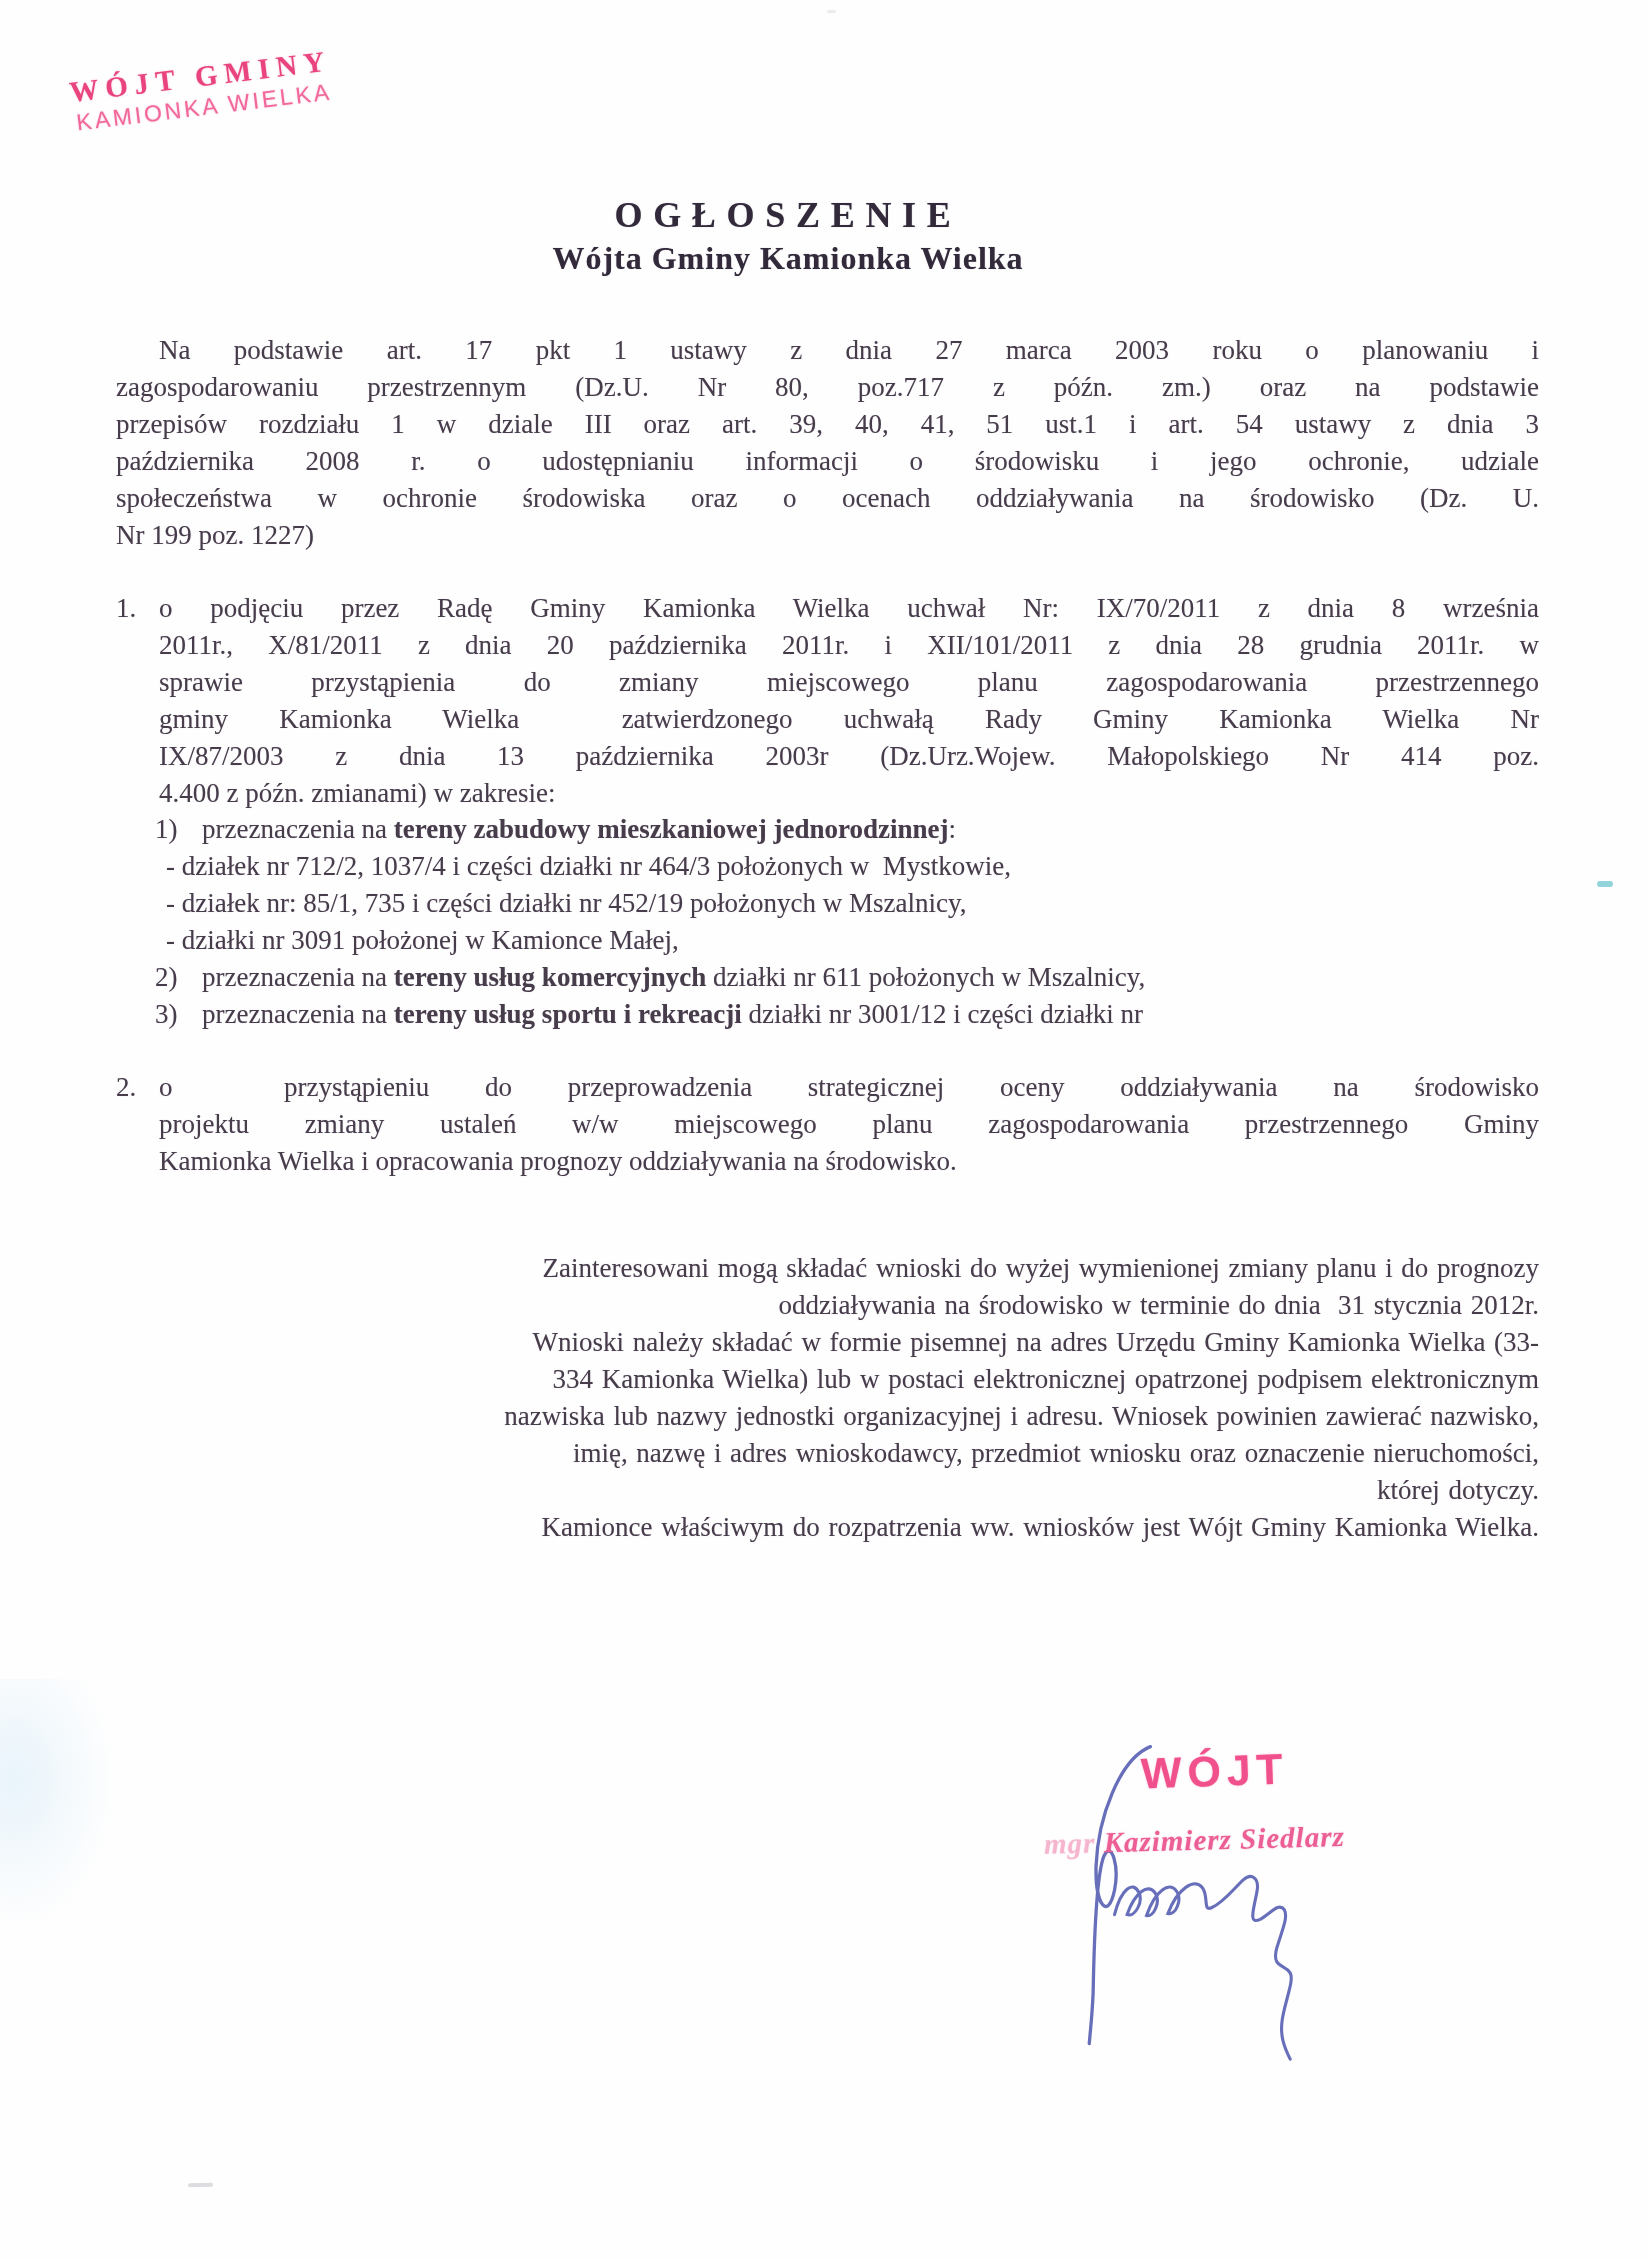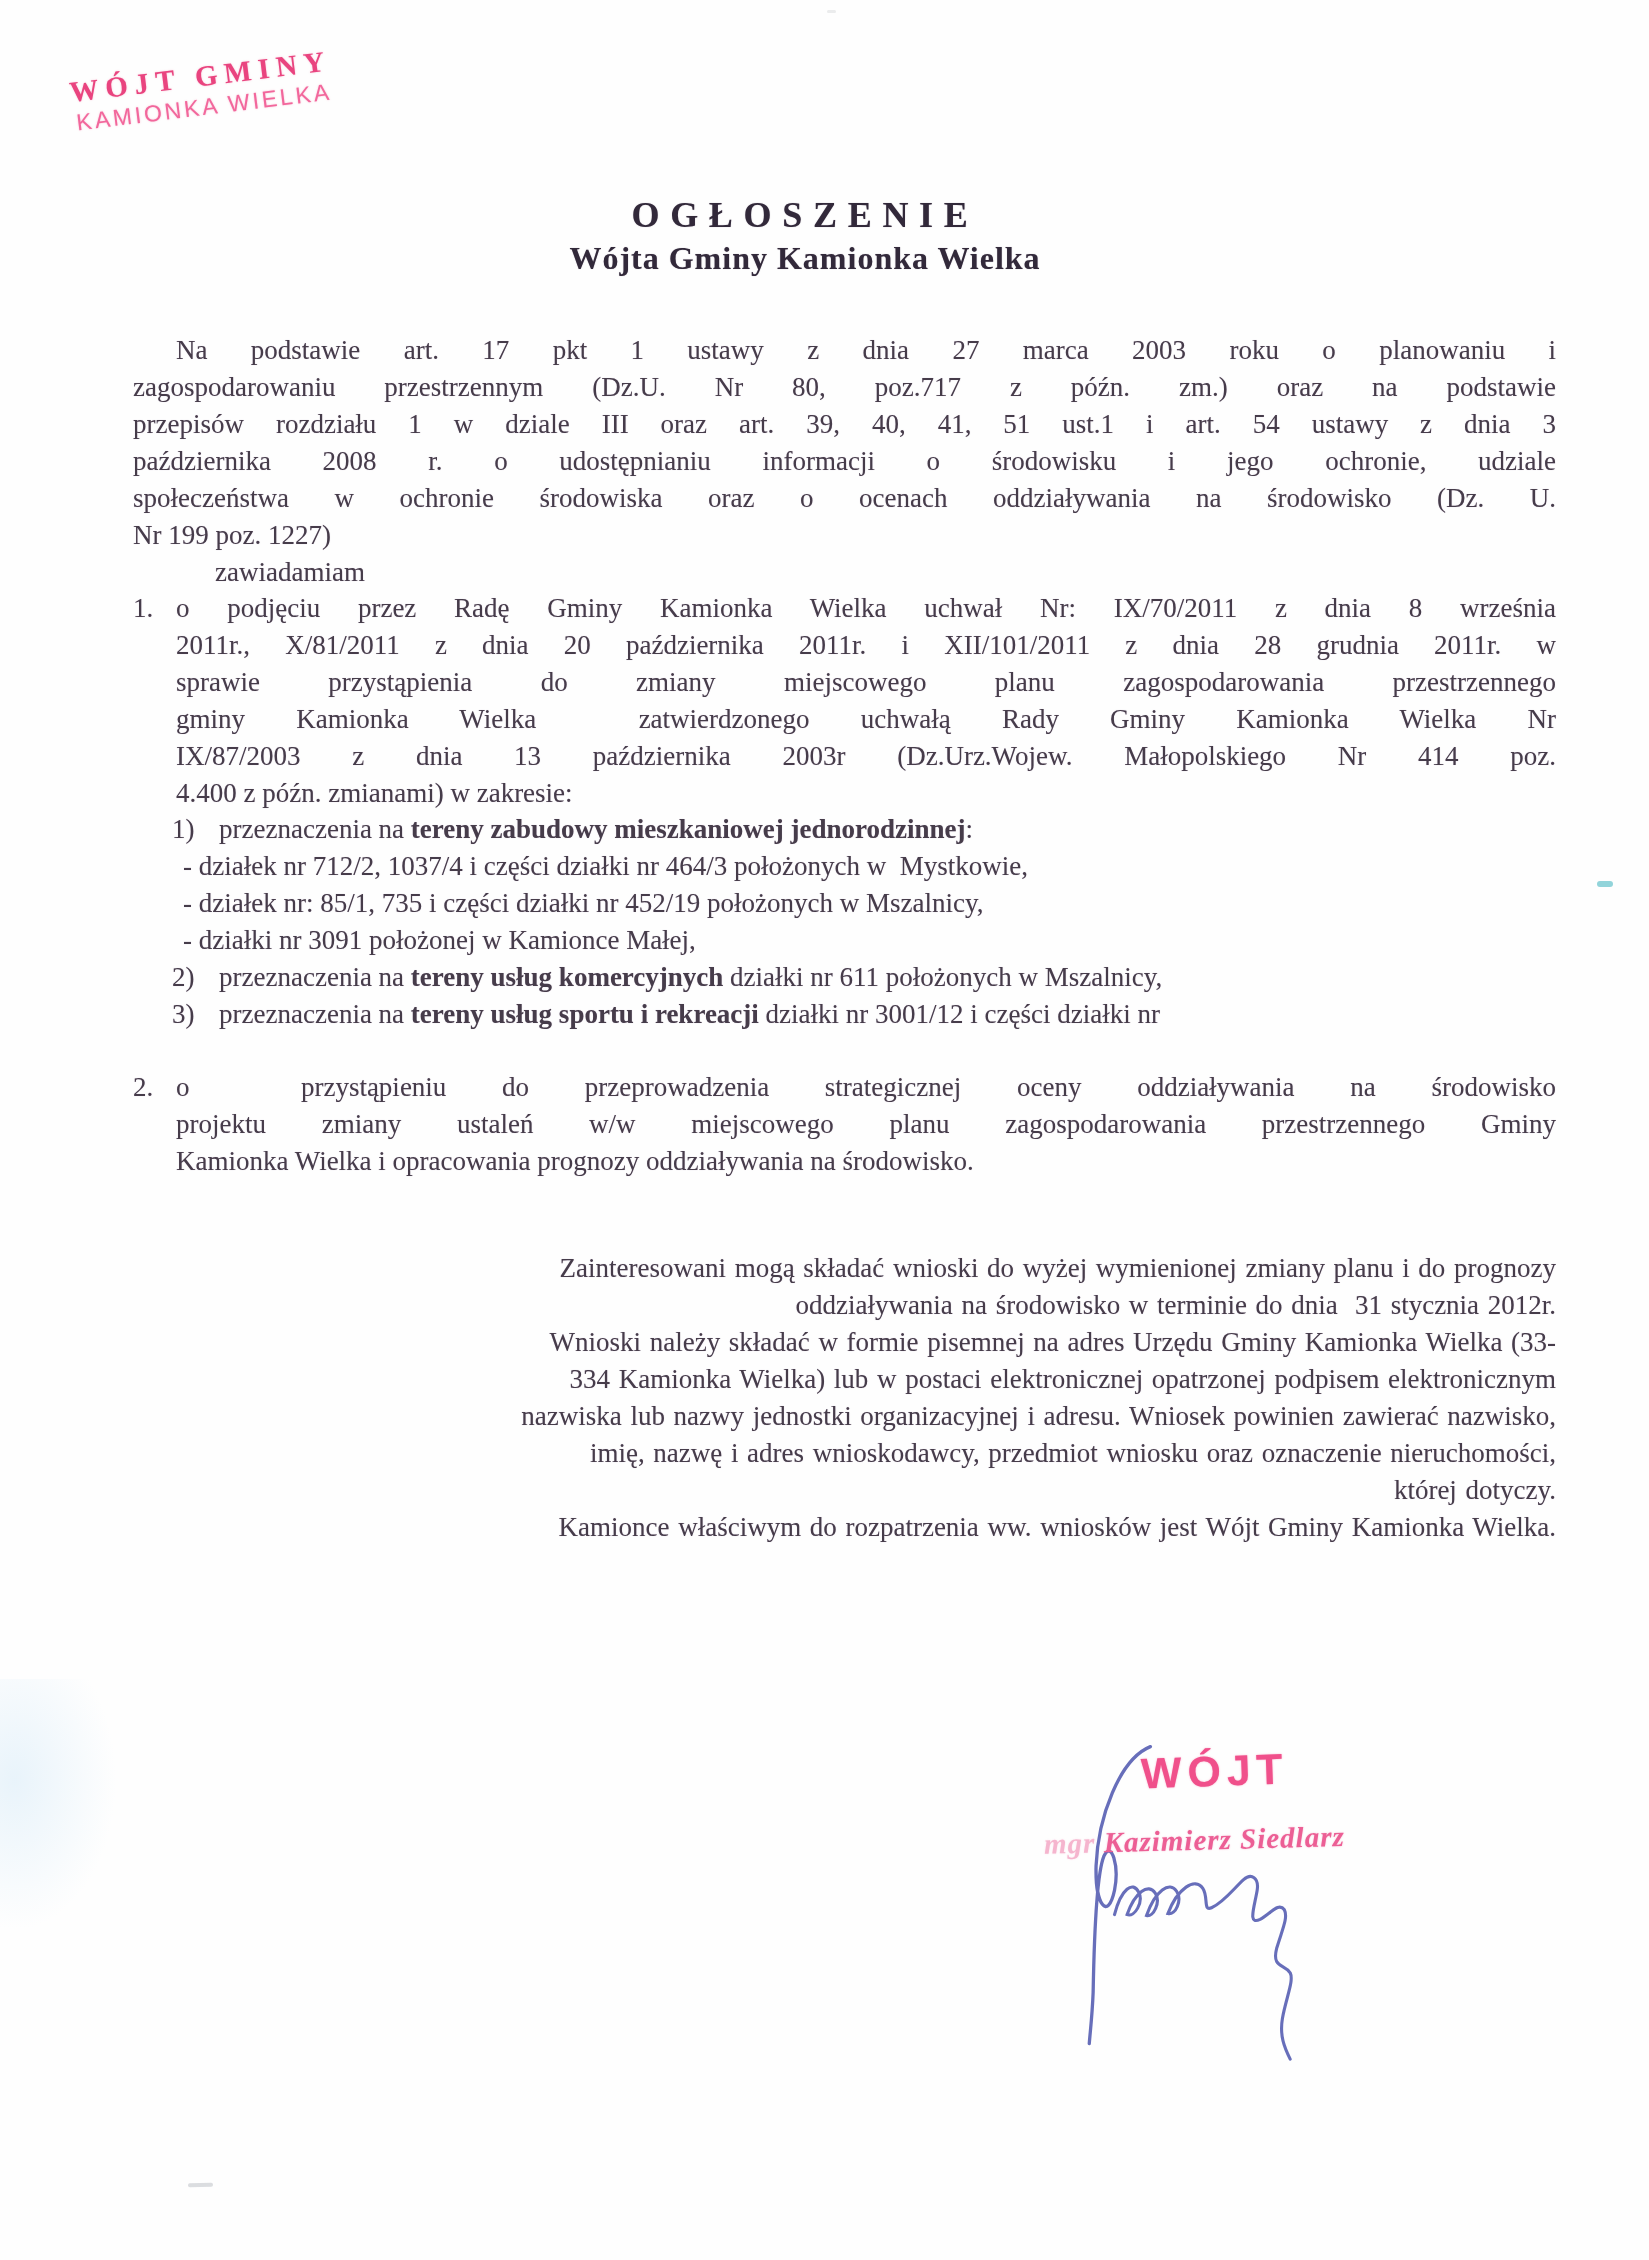--- a/index.html
+++ b/index.html
@@ -9,21 +9,21 @@
     position:relative;
     font-family:"Liberation Serif", serif;
     overflow:hidden;
   }
   .page{position:absolute;inset:0;background:#fefefe;}
   
   .smudge{
     position:absolute;left:-29px;top:1679px;width:146px;height:252px;
     background:radial-gradient(ellipse at 30% 40%, rgba(215,235,248,.55), rgba(255,255,255,0) 70%);
   }
-  .doc{color:#463c4a;font-size:27px;text-shadow:0 0 1px rgba(100,60,120,.28);margin-left:17px;}
+  .doc{color:#463c4a;font-size:27px;text-shadow:0 0 1px rgba(100,60,120,.28);}
   .line{line-height:37px;height:37px;white-space:nowrap;}
   .jl{white-space:normal;text-align:justify;text-align-last:justify;}
   .b{font-weight:bold;}
 
   
   .stamp-top{
     position:absolute;left:54px;top:78px;width:291px;
     transform:rotate(-7deg);transform-origin:left top;
     color:#e9447f;text-align:center;
     text-shadow:0 0 1.9px rgba(233,68,127,.35);
@@ -91,21 +91,20 @@
     <div class="subtitle">Wójta Gminy Kamionka Wielka</div>
   </div>
 
   <div class="block doc" style="top:332px;">
     <div class="line jl indent1">Na podstawie art. 17 pkt 1 ustawy z dnia 27 marca 2003 roku o planowaniu i</div>
     <div class="line jl">zagospodarowaniu przestrzennym (Dz.U. Nr 80, poz.717 z późn. zm.) oraz na podstawie</div>
     <div class="line jl">przepisów rozdziału 1 w dziale III oraz art. 39, 40, 41, 51 ust.1 i art. 54 ustawy z dnia 3</div>
     <div class="line jl">października 2008 r. o udostępnianiu informacji o środowisku i jego ochronie, udziale</div>
     <div class="line jl">społeczeństwa w ochronie środowiska oraz o ocenach oddziaływania na środowisko (Dz. U.</div>
     <div class="line">Nr 199 poz. 1227)</div>
-    <div class="line zaw">zawiadamiam</div>
   </div>
 
   <div class="block doc numitem" style="top:590px;">
     <span class="inum">1.</span>
     <div class="line jl">o podjęciu przez Radę Gminy Kamionka Wielka uchwał Nr: IX/70/2011 z dnia 8 września</div>
     <div class="line jl">2011r., X/81/2011 z dnia 20 października 2011r. i XII/101/2011 z dnia 28 grudnia 2011r. w</div>
     <div class="line jl">sprawie przystąpienia do zmiany miejscowego planu zagospodarowania przestrzennego</div>
     <div class="line jl">gminy Kamionka Wielka &nbsp;zatwierdzonego uchwałą Rady Gminy Kamionka Wielka Nr</div>
     <div class="line jl">IX/87/2003 z dnia 13 października 2003r (Dz.Urz.Wojew. Małopolskiego Nr 414 poz.</div>
     <div class="line">4.400 z późn. zmianami) w zakresie:</div>

